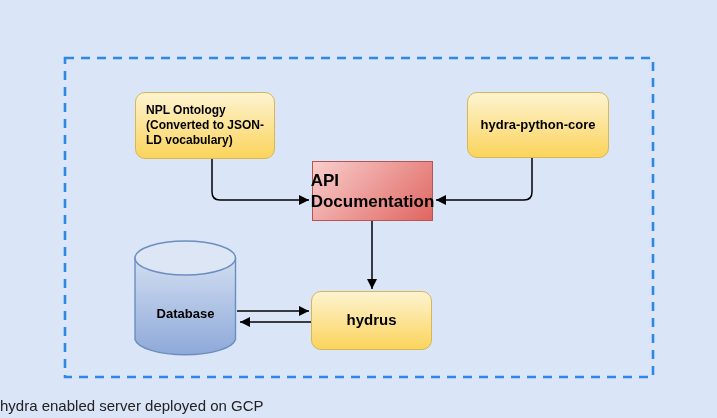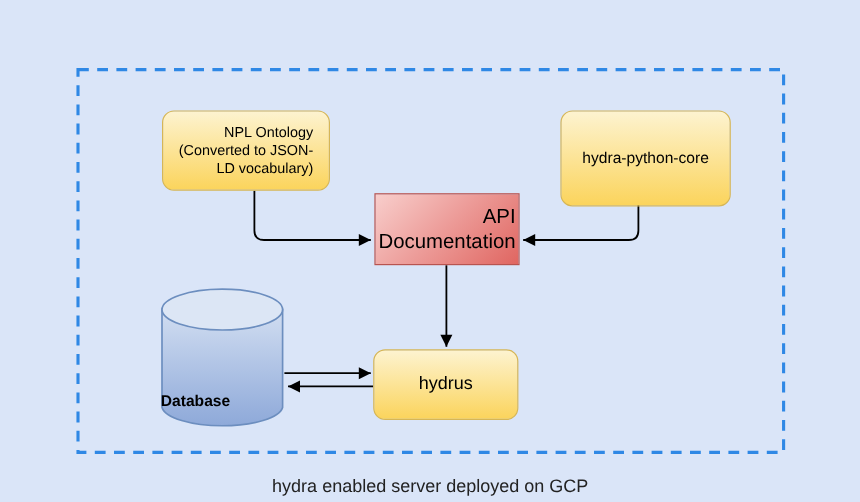--- a/index.html
+++ b/index.html
@@ -32,74 +32,74 @@
     top: 8px; left: 0; width: 717px;
     text-align: center;
     font-size: 15px;
     font-weight: bold;
     color: var(--text);
     white-space: pre;
   }
   .diagram-caption {
     position: absolute;
     top: 397px; left: 0; width: 717px;
-    text-align: center;
+    text-align: left;
     font-size: 15px;
     font-weight: normal;
     color: var(--caption-text);
   }
   svg.overlay {
     position: absolute; top: 0; left: 0;
     width: 717px; height: 418px;
   }
   .node {
     position: absolute;
     display: flex;
     align-items: center;
     justify-content: center;
-    text-align: right;
-    font-weight: normal;
+    text-align: left;
+    font-weight: bold;
     color: var(--text);
     white-space: pre-line;
     line-height: 1.25;
   }
   .node-yellow {
     background: linear-gradient(to bottom, var(--node-yellow-top), var(--node-yellow-bottom));
     border: 1px solid var(--node-yellow-border);
     border-radius: 10px;
   }
   .node-npl {
     left: 135px; top: 92px; width: 140px; height: 67px;
     font-size: 12px;
   }
   .node-hpc {
-    left: 467px; top: 92px; width: 142px; height: 80px;
+    left: 467px; top: 92px; width: 142px; height: 66px;
     font-size: 13px;
   }
   .node-apidoc {
     left: 312px; top: 161px; width: 121px; height: 60px;
     background: linear-gradient(135deg, var(--node-red-top), var(--node-red-bottom));
     border: 1.5px solid var(--node-red-border);
     font-size: 17px;
   }
   .node-hydrus {
     left: 311px; top: 291px; width: 121px; height: 59px;
     font-size: 15px;
   }
   .database {
     position: absolute;
     left: 134px; top: 240px; width: 103px; height: 118px;
   }
   .database-label {
     position: absolute;
     left: 134px; top: 306px; width: 103px;
+    text-align: center;
     font-size: 13px;
     font-weight: bold;
     color: var(--text);
-    margin-top: 20px;
   }
 </style>
 </head>
 <body>
 
 <div class="stage">
 
 
   <svg class="overlay" viewBox="0 0 717 418" xmlns="http://www.w3.org/2000/svg">
     <defs>

